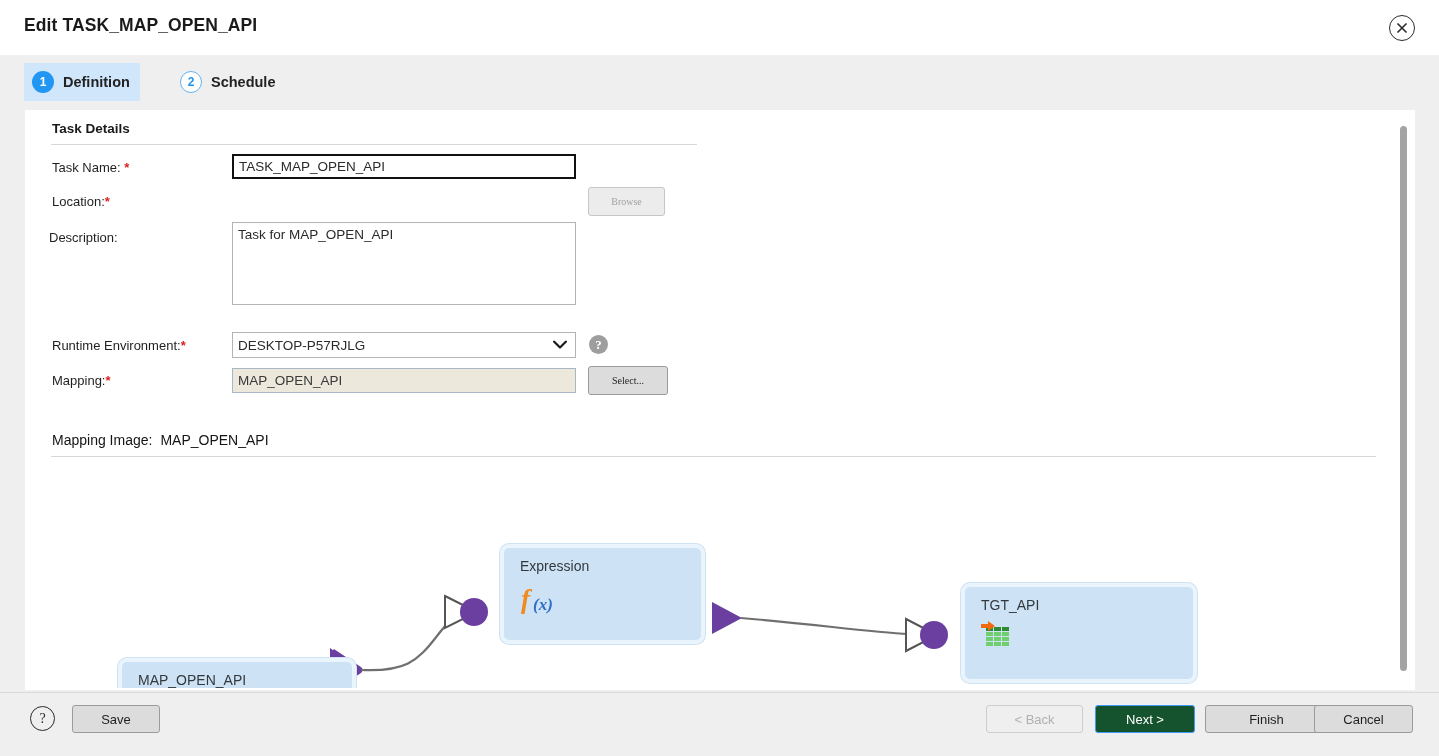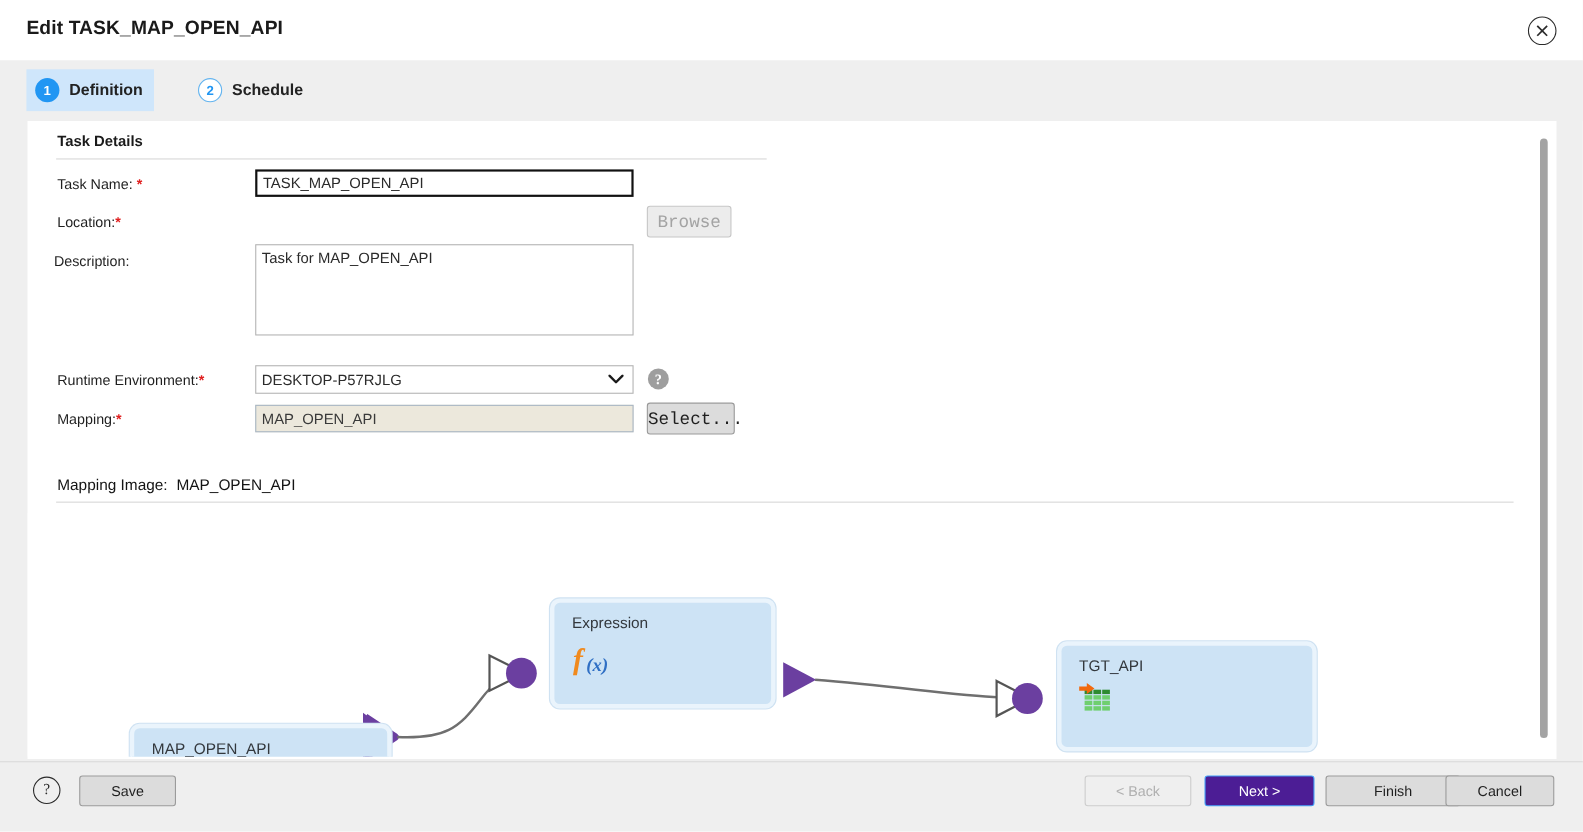--- a/index.html
+++ b/index.html
@@ -103,22 +103,22 @@
     border: 1px solid #a9b6c4;
     color: #3a3a3a;
   }
   textarea.input-box {
     resize: none; line-height: 1.45;
     font-size: 13.5px;
   }
 
   .btn {
     position: absolute;
-    font-family: Liberation Mono, monospace;
-    font-size: 16px;
+    font-family: Liberation Serif, serif;
+    font-size: 10px;
     background: #dcdcdc;
     border: 1px solid #9a9a9a;
     border-radius: 3px;
     color: #1f1f1f;
     cursor: pointer;
   }
   .btn.disabled { color: #a3a3a3; background: #ececec; border-color: #c6c6c6; cursor: default; }
 
   select.input-box {
     appearance: none; -webkit-appearance: none;
@@ -196,21 +196,21 @@
     position: absolute; top: 12px;
     height: 28px;
     font-family: "Liberation Sans", sans-serif;
     font-size: 13px;
     background: #dcdcdc;
     border: 1px solid #9b9b9b;
     border-radius: 3px;
     color: #1f1f1f;
     cursor: pointer;
   }
-  .fbtn.primary { background: #4c1d95; border-color: #3f9bf5; color: #ffffff; }
+  .fbtn.primary { background: #14532d; border-color: #3f9bf5; color: #ffffff; }
   .fbtn.ghost-disabled { background: #efefef; border: 1px solid #cdcdcd; color: #b0b0b0; cursor: default; }
 </style>
 </head>
 <body>
 
 <div id="app">
 
   <div class="titlebar">
     <div class="dialog-title">Edit TASK_MAP_OPEN_API</div>
     <div class="close-btn">

